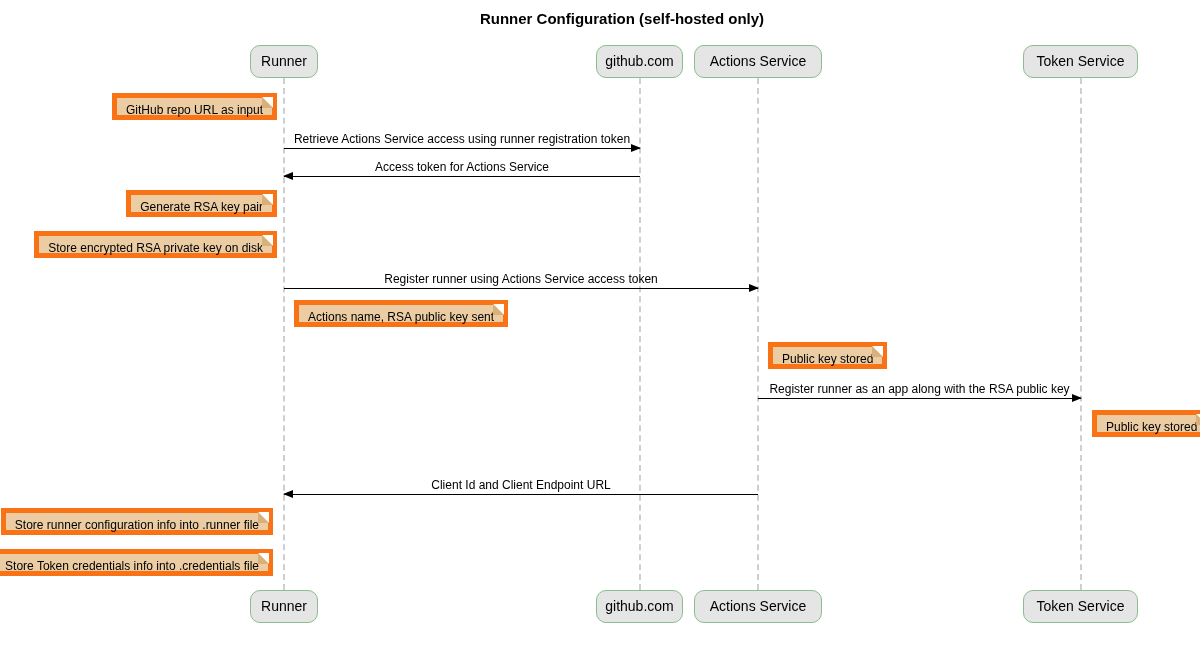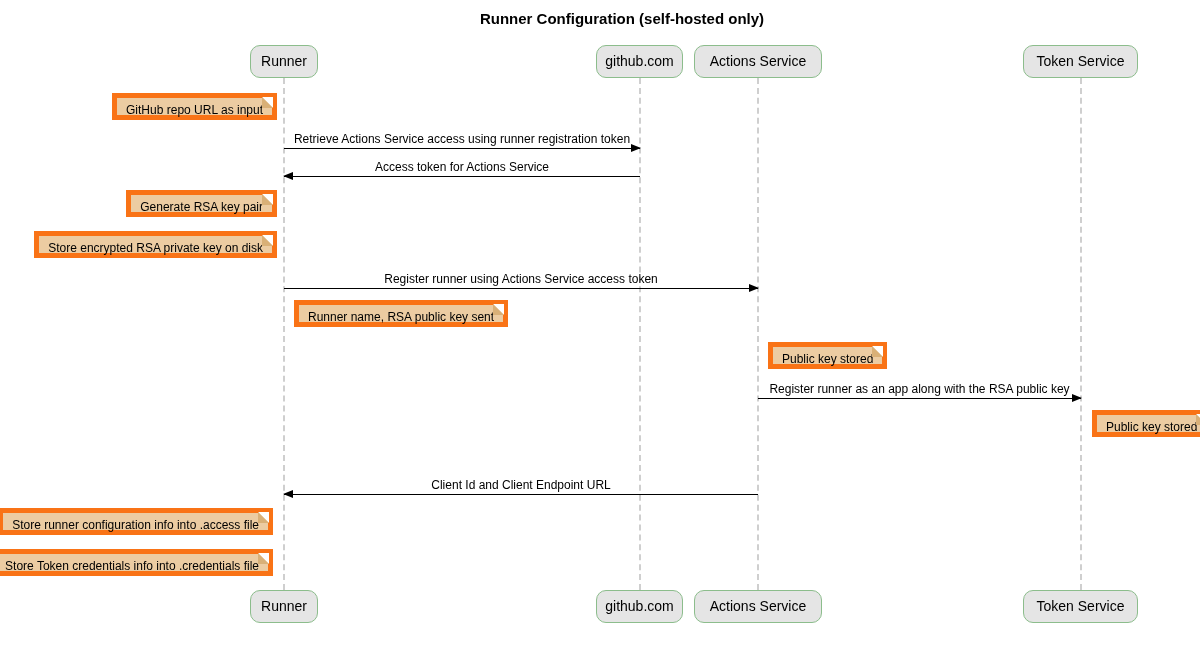--- a/index.html
+++ b/index.html
@@ -96,21 +96,21 @@
   </div>
 
   <div class="msg" style="left:284px;top:272px;width:474px">
     <div class="msg-label">Register runner using Actions Service access token</div>
     <div class="msg-line">
         <span class="ah right"></span>
       </div>
   </div>
 
   <div class="note" style="left:294px;top:300px">
-    <span>Runner name, RSA public key sent</span>
+    <span>Actions name, RSA public key sent</span>
   </div>
 
   <div class="note" style="left:768px;top:342px">
     <span>Public key stored</span>
   </div>
 
   <div class="msg" style="left:758px;top:382px;width:323px">
     <div class="msg-label">Register runner as an app along with the RSA public key</div>
     <div class="msg-line">
         <span class="ah right"></span>
@@ -123,21 +123,21 @@
 
 
   <div class="msg" style="left:284px;top:478px;width:474px">
     <div class="msg-label">Client Id and Client Endpoint URL</div>
     <div class="msg-line">
         <span class="ah left"></span>
       </div>
   </div>
 
   <div class="note" style="right:927px;top:508px">
-    <span>Store runner configuration info into .access file</span>
+    <span>Store runner configuration info into .runner file</span>
   </div>
 
   <div class="note" style="right:927px;top:549px">
     <span>Store Token credentials info into .credentials file</span>
   </div>
 
   <div class="participant" style="left:250px;top:590px;width:68px">Runner</div>
   <div class="participant" style="left:596px;top:590px;width:87px">github.com</div>
   <div class="participant" style="left:694px;top:590px;width:128px">Actions Service</div>
   <div class="participant" style="left:1023px;top:590px;width:115px">Token Service</div>

